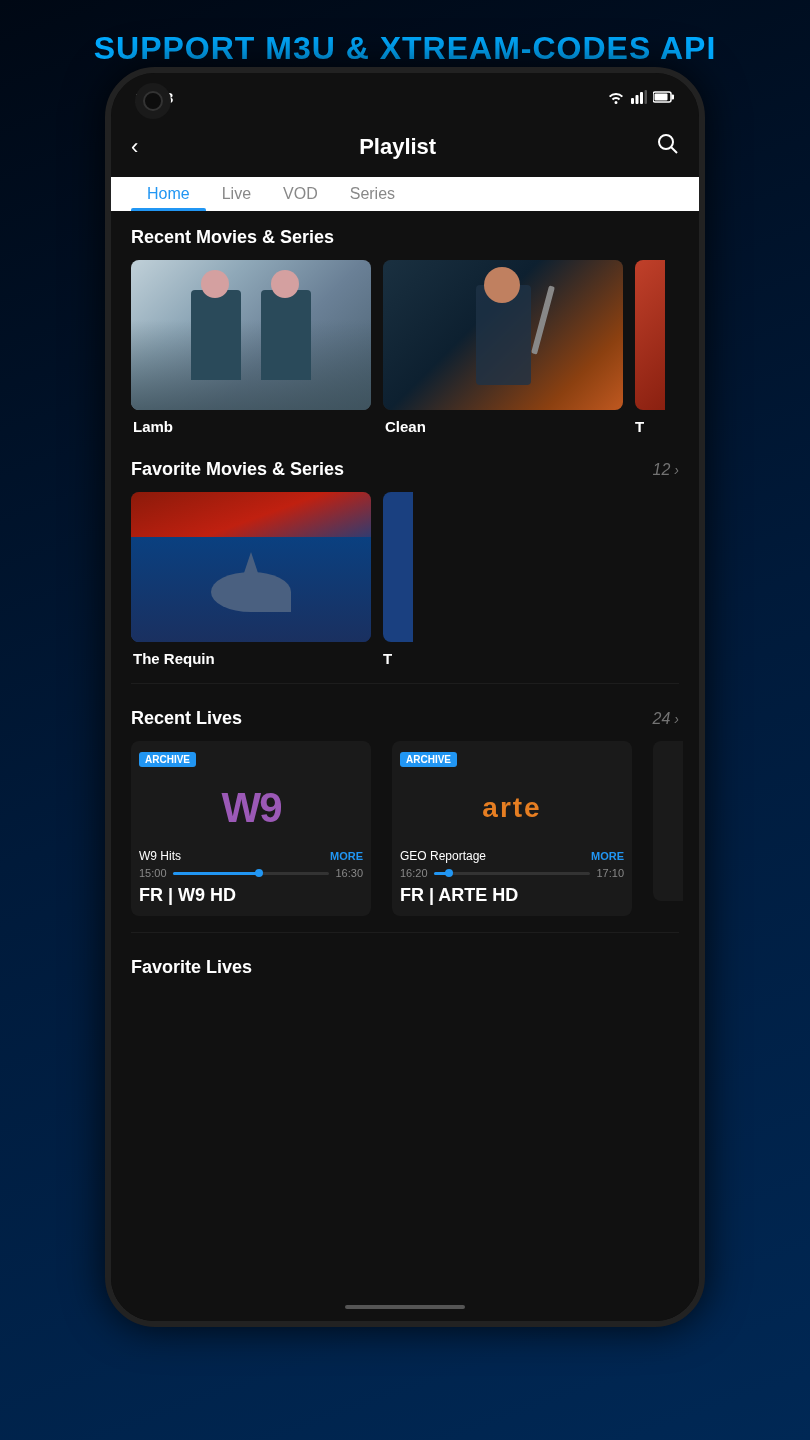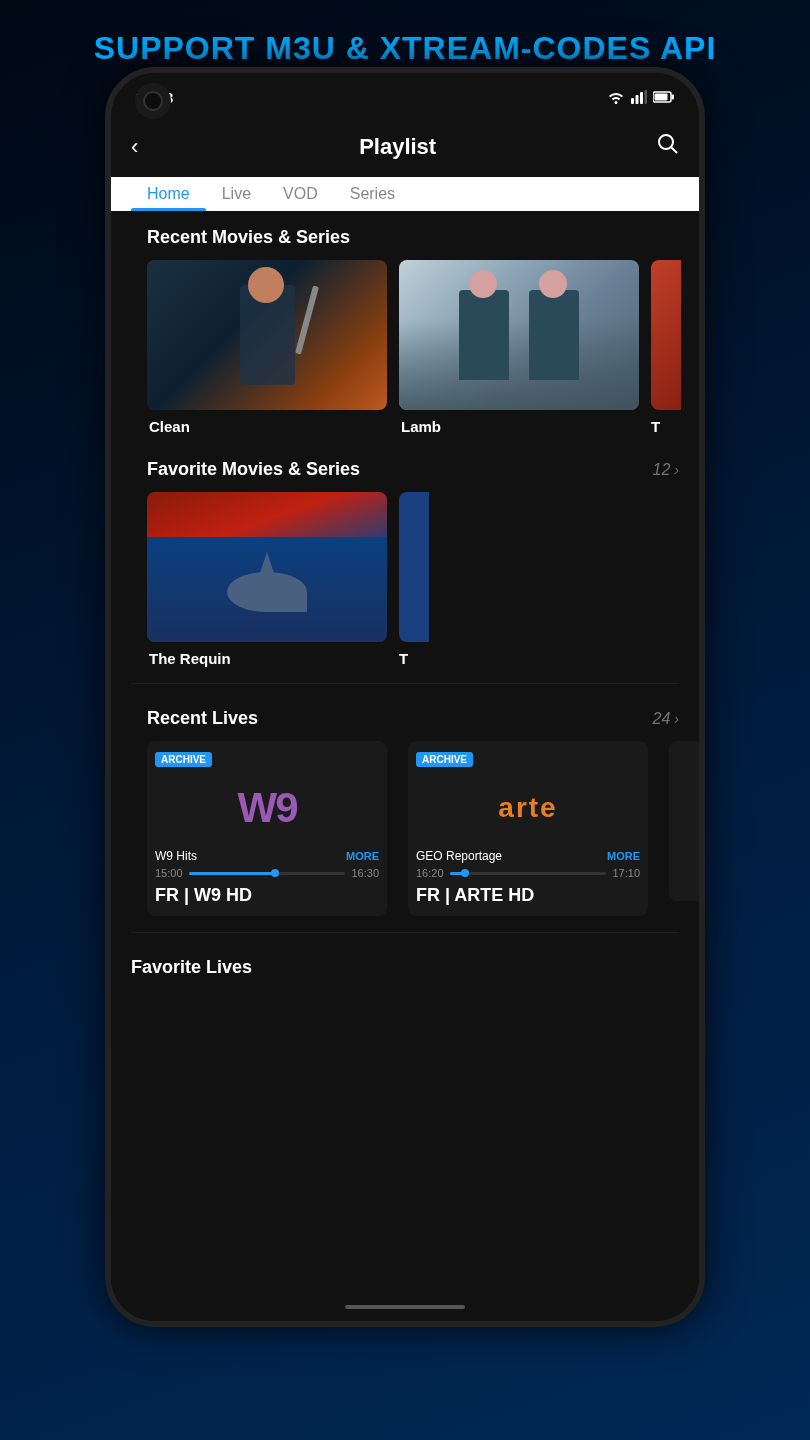--- a/index.html
+++ b/index.html
@@ -149,21 +149,20 @@
       flex: 1;
       overflow-y: auto;
       background: #111;
       padding-bottom: 20px;
     }
     .scroll-content::-webkit-scrollbar { display: none; }
 
     
     .section {
       padding: 16px 0 8px 0;
-      margin-left: 16px;
     }
     .section-header {
       display: flex;
       align-items: center;
       justify-content: space-between;
       padding: 0 20px 12px 20px;
     }
     .section-title {
       color: white;
       font-size: 18px;
@@ -604,37 +603,37 @@
     <div class="scroll-content">
 
       <div class="section">
         <div class="section-header">
           <span class="section-title">Recent Movies &amp; Series</span>
         </div>
         <div class="movies-row">
 
           <div class="movie-card">
             <div class="movie-thumb">
-              <div class="thumb-clean">
-                <div class="clean-figure"></div>
-              </div>
-            </div>
-            <div class="movie-title">Clean</div>
-          </div>
-
-          <div class="movie-card">
-            <div class="movie-thumb">
               <div class="thumb-lamb">
                 <div class="lamb-figures">
                   <div class="lamb-figure"></div>
                   <div class="lamb-figure"></div>
                 </div>
               </div>
             </div>
             <div class="movie-title">Lamb</div>
+          </div>
+
+          <div class="movie-card">
+            <div class="movie-thumb">
+              <div class="thumb-clean">
+                <div class="clean-figure"></div>
+              </div>
+            </div>
+            <div class="movie-title">Clean</div>
           </div>
 
           <div class="movie-card-partial">
             <div class="movie-thumb-partial"></div>
             <div class="movie-title-partial">T</div>
           </div>
 
         </div>
       </div>
 

